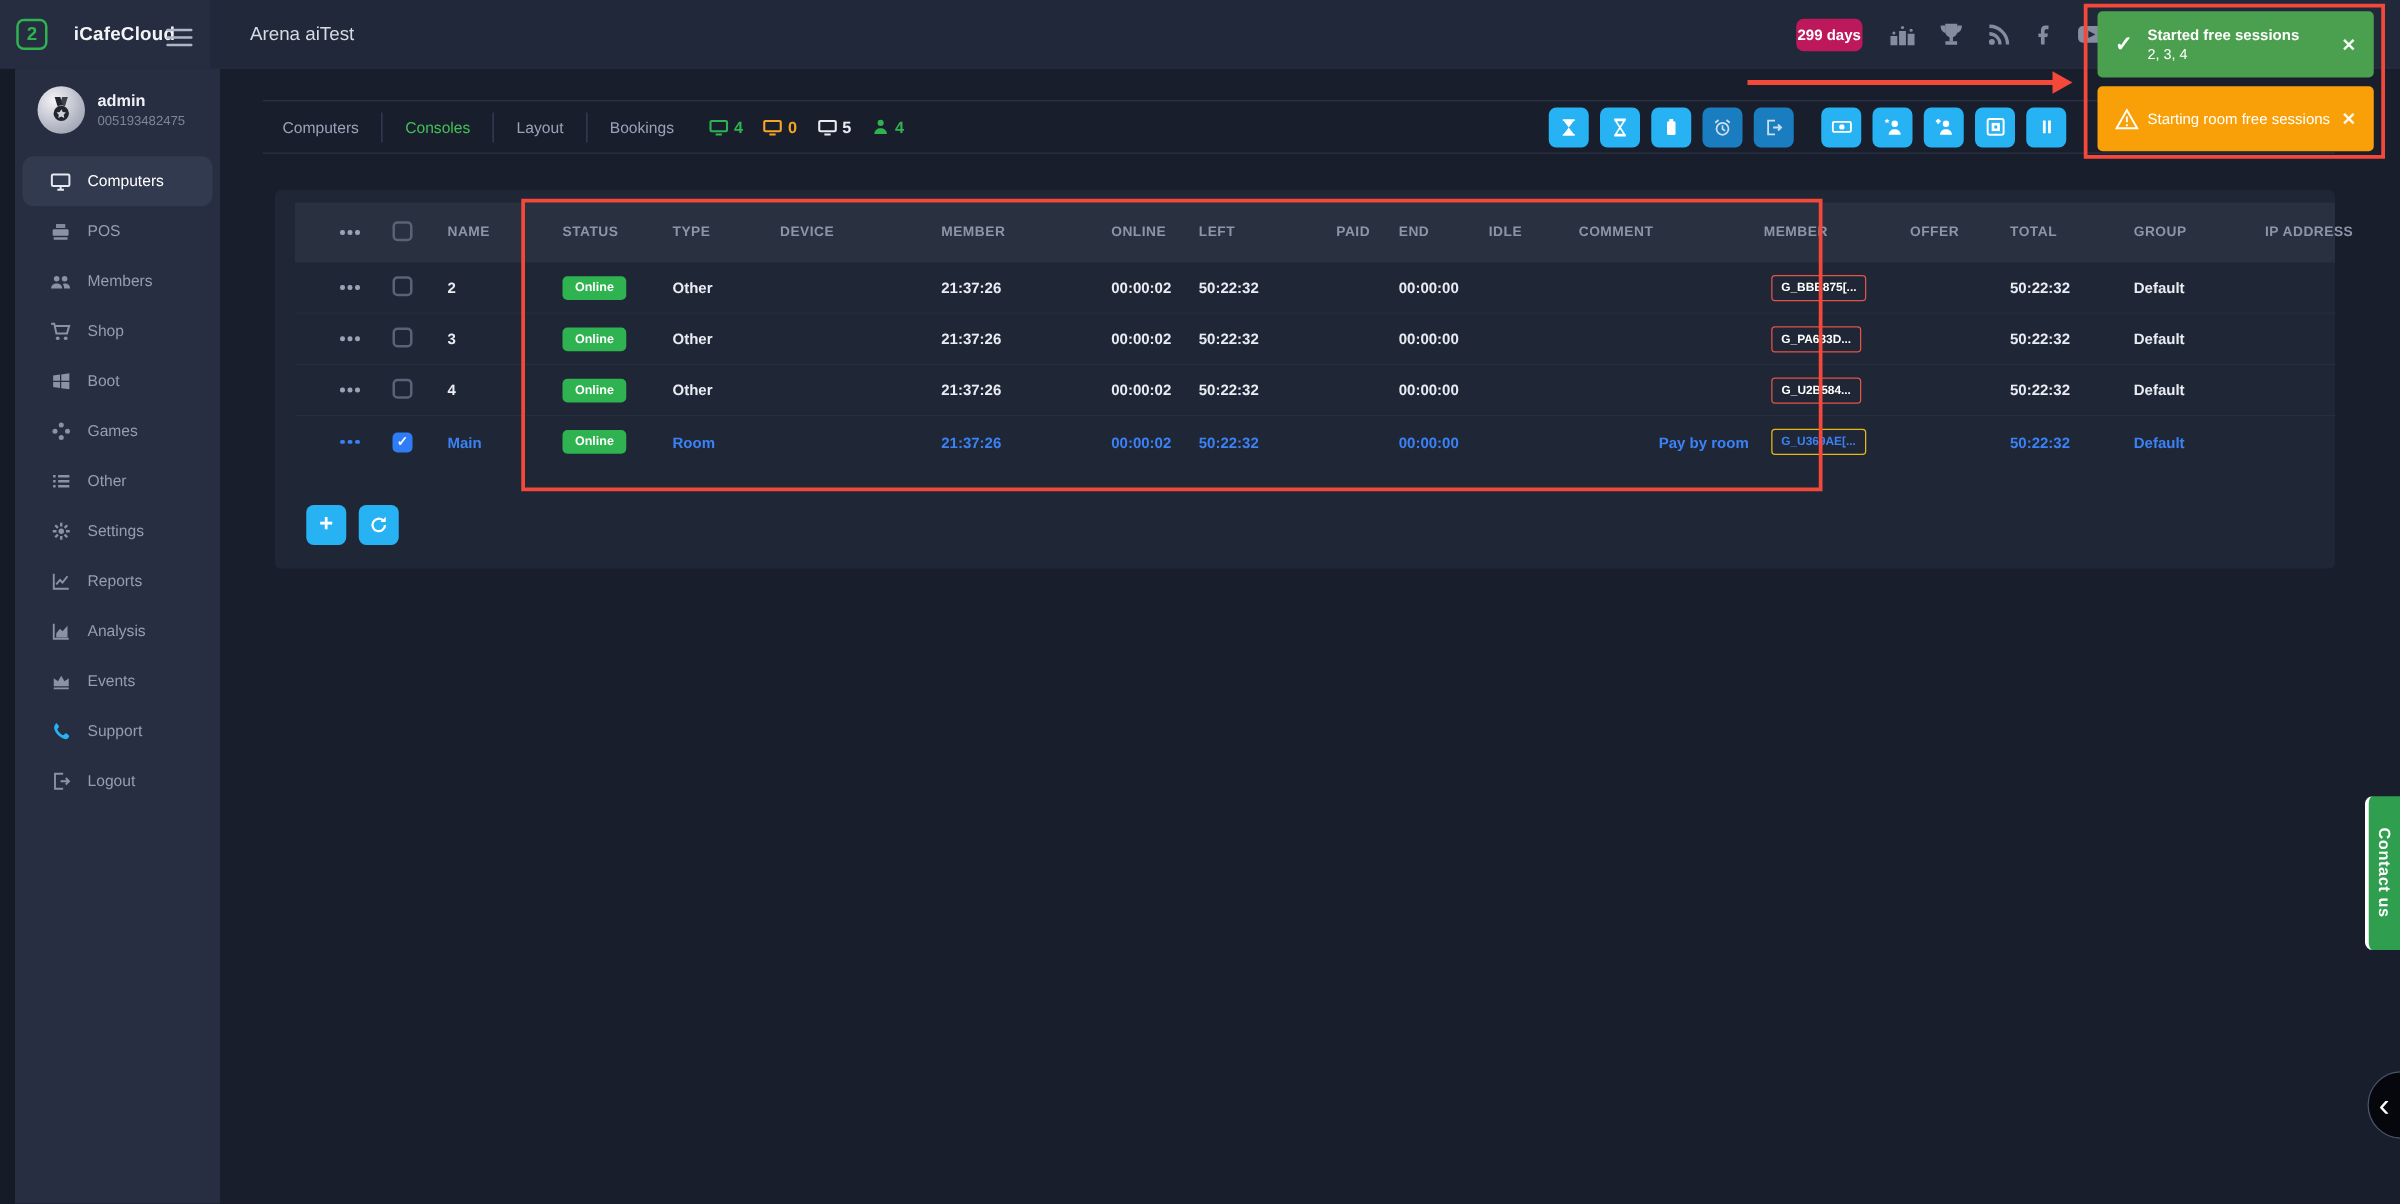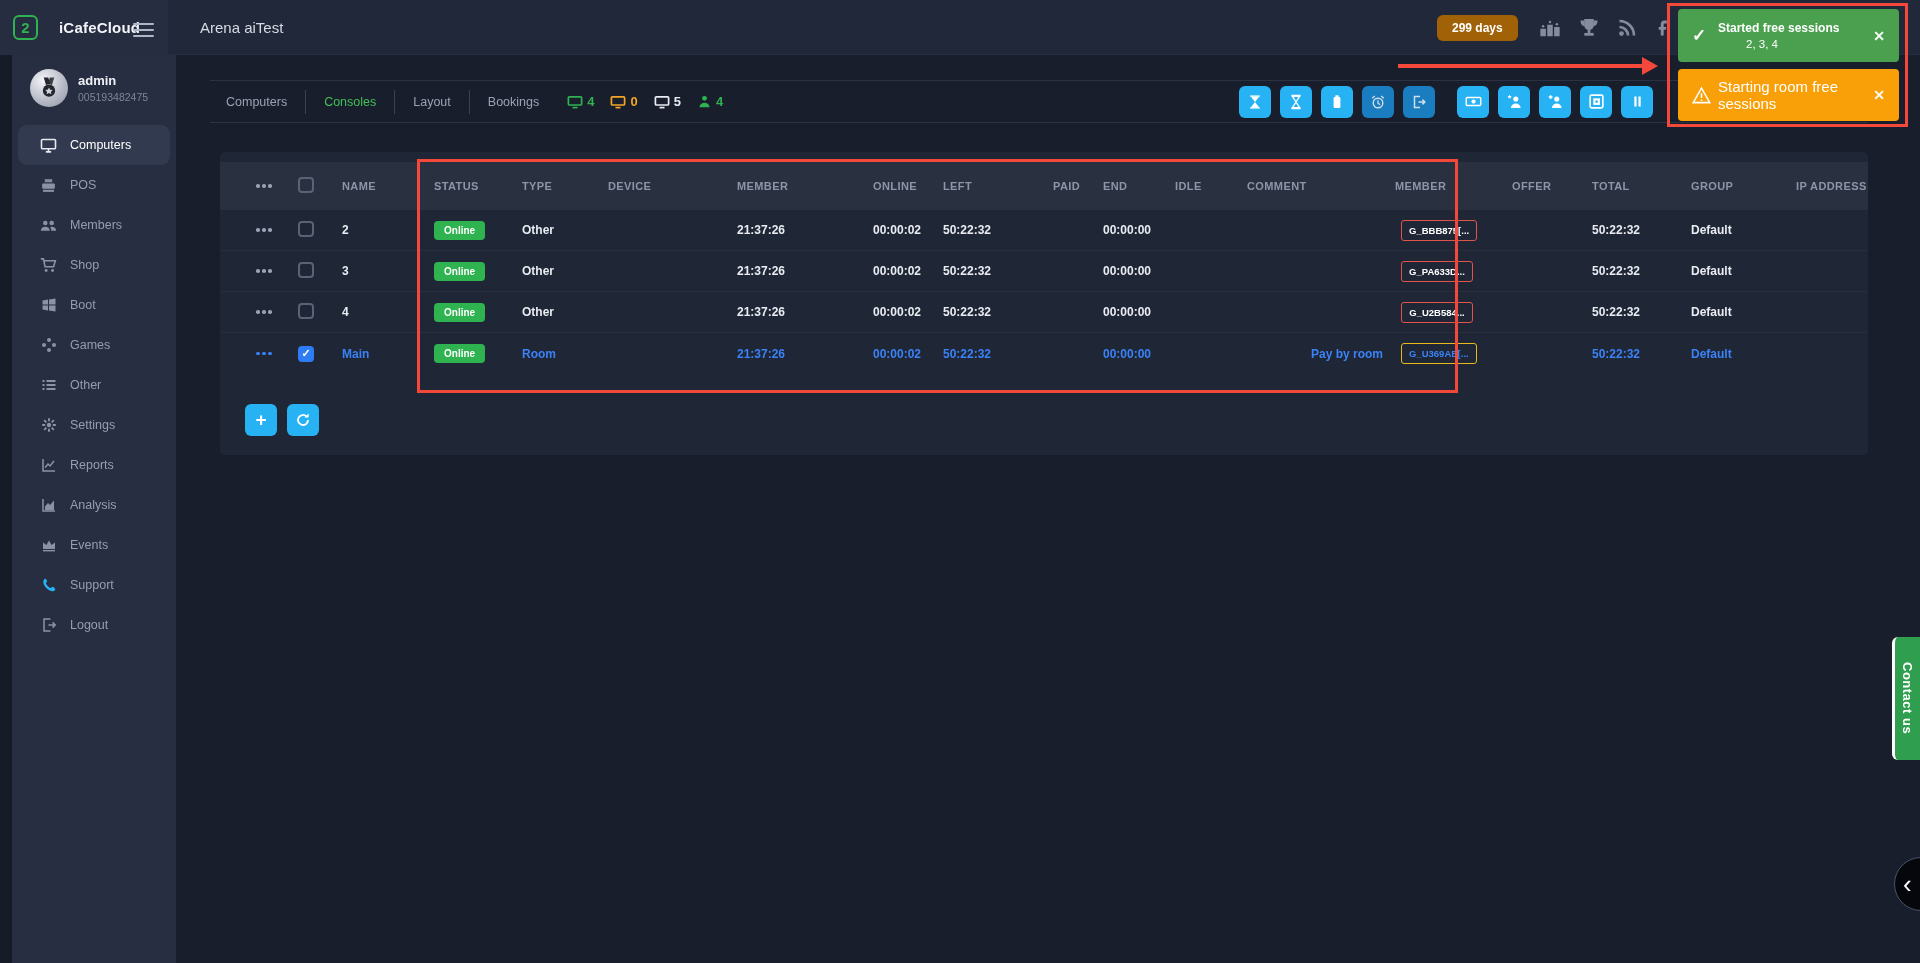--- a/index.html
+++ b/index.html
@@ -8,21 +8,21 @@
 
   
   .topbar { position:absolute; left:0; top:0; width:1920px; height:55px; background:#212839; border-bottom:1px solid #262d3f; z-index:5; }
   .brand { position:absolute; left:0; top:0; width:168px; height:55px; background:#262d40; display:flex; align-items:center; padding-left:13px; }
   .logo-mark { width:25px; height:25px; border:2.5px solid #2eb350; border-radius:6px; display:flex; align-items:center; justify-content:center; color:#2eb350; font-weight:bold; font-size:15px; }
   .logo-text { color:#f2f4f8; font-size:15px; font-weight:bold; margin-left:21px; letter-spacing:.2px; }
   .hamburger { position:absolute; left:133px; top:19px; width:21px; cursor:pointer; }
   .hamburger i { display:block; height:2.5px; background:#aeb6c6; margin:3.5px 0; border-radius:2px; }
   .page-title { position:absolute; left:200px; top:0; height:55px; display:flex; align-items:center; font-size:15px; color:#d6dae3; }
   .topbar-right { position:absolute; left:1437px; top:0; height:55px; display:flex; align-items:center; gap:17px; }
-  .days-badge { background:#a16207; color:#fff; font-size:12px; font-weight:bold; padding:6px 15px; border-radius:6px; margin-right:4px; }
+  .days-badge { background:#be185d; color:#fff; font-size:12px; font-weight:bold; padding:6px 1px; border-radius:6px; margin-right:4px; }
   .tb-icon { color:#848ca0; display:flex; align-items:center; }
 
   
   .sidebar { position:absolute; left:12px; top:55px; width:164px; height:908px; background:#272e41; z-index:4; }
   .user { display:flex; align-items:center; padding:14px 0 10px 18px; }
   .avatar { width:38px; height:38px; border-radius:50%; background:radial-gradient(circle at 35% 30%, #f4f4f8, #b9bcc8 55%, #8d90a0); display:flex; align-items:center; justify-content:center; }
   .user-meta { margin-left:10px; }
   .user-name { font-size:13px; font-weight:bold; color:#eef0f5; }
   .user-id { font-size:10.5px; color:#7d8598; margin-top:3px; }
   .nav { list-style:none; margin-top:8px; }
@@ -43,21 +43,21 @@
   .tab-sep { width:1px; height:24px; background:#39415a; margin:0 14px; }
   .counters { display:flex; align-items:center; gap:16px; margin-left:24px; }
   .counter { display:flex; align-items:center; gap:4px; font-size:13px; font-weight:bold; }
   .tb-btns { display:flex; gap:9px; margin-left:auto; }
   .tb-btns.first { margin-right:22px; }
   .icon-btn { width:32px; height:32px; border:none; border-radius:6px; background:#27b2f3; color:#fff; display:flex; align-items:center; justify-content:center; cursor:pointer; }
   .icon-btn.muted { background:#1a7dc0; color:#cfdeeb; }
 
   
   .card { position:absolute; left:52px; top:97px; width:1648px; height:303px; background:#1f2636; border-radius:5px; padding-top:10px; }
-  .trow { display:grid; grid-template-columns:42px 44px 92px 88px 86px 105px 160px 70px 110px 50px 72px 72px 140px 115px 90px 95px 105px 1fr; align-items:center; padding-left:36px; height:41px; }
+  .trow { display:grid; grid-template-columns:42px 44px 92px 88px 86px 105px 160px 70px 110px 50px 72px 72px 140px 115px 90px 95px 105px 1fr; align-items:center; padding-left:36px; height:41px;margin-left:16px; }
   .trow.thead { height:48px; background:#29303f; }
   .cell { font-size:12px; font-weight:600; color:#e9ecf2; white-space:nowrap; }
   .thead .cell { font-size:11px; font-weight:bold; color:#8d95a9; letter-spacing:.4px; }
   .brow { border-bottom:1px solid #272e3e; }
   .dots { display:flex; gap:2.5px; cursor:pointer; }
   .dots i { width:3.5px; height:3.5px; border-radius:50%; background:#9aa2b5; }
   .cb { width:16px; height:16px; border:2px solid #5a6278; border-radius:4px; display:inline-flex; align-items:center; justify-content:center; cursor:pointer; }
   .cb.checked { border-color:#2f7df6; background:#2f7df6; color:#fff; font-size:11px; font-weight:bold; }
   .badge-online { background:#2eb350; color:#fff; font-size:10px; font-weight:bold; padding:4px 10px; border-radius:4px; display:inline-block; }
   .member { display:inline-block; border:1.5px solid #e25449; border-radius:3px; font-size:9.5px; font-weight:600; color:#fff; padding:4px 7px; min-width:72px; text-align:center; cursor:pointer; }
@@ -68,21 +68,21 @@
   .card-actions { position:absolute; left:25px; top:252px; display:flex; gap:10px; }
   .card-actions .icon-btn { font-size:19px; font-weight:bold; }
 
   
   .toast { position:absolute; width:221px; border-radius:4px; color:#fff; display:flex; align-items:center; padding:0 10px 0 14px; z-index:20; }
   .toast.success { left:1678px; top:9px; height:53px; background:#4aa04e; }
   .toast.warning { left:1678px; top:69px; height:52px; background:#f9a008; }
   .toast .t-icon { width:26px; flex:0 0 26px; display:flex; align-items:center; font-size:17px; font-weight:bold; }
   .toast .t-body { flex:1; }
   .toast .t-title { font-size:12px; font-weight:bold; }
-  .toast .t-msg { font-size:11.5px; margin-top:3px;margin-left:28px; }
+  .toast .t-msg { font-size:11.5px; margin-top:3px; }
   .toast .t-close { font-size:14px; font-weight:bold; color:#fff; opacity:.95; cursor:pointer; padding:2px 4px; }
 
   
   .anno { position:absolute; border:3px solid #f4483a; z-index:30; pointer-events:none; }
   .anno-rect-table { left:417px; top:159px; width:1041px; height:234px; }
   .anno-rect-toasts { left:1667px; top:3px; width:241px; height:124px; }
   .anno-arrow-line { position:absolute; left:1398px; top:64px; width:246px; height:4px; background:#f4483a; z-index:30; pointer-events:none; }
   .anno-arrow-head { position:absolute; left:1642px; top:57px; width:0; height:0; border-left:16px solid #f4483a; border-top:9px solid transparent; border-bottom:9px solid transparent; z-index:30; pointer-events:none; }
 
   
@@ -548,21 +548,21 @@
 </div>
 
 <div class="toast warning">
   <span class="t-icon">
     <svg width="19" height="19" viewBox="0 0 16 16">
         <path d="M8 1.8 15 14H1z" fill="none" stroke="#fff" stroke-width="1.3"></path>
         <path d="M8 6v4M8 11.3v1.4" stroke="#fff" stroke-width="1.3"></path>
       </svg>
   </span>
   <span class="t-body">
-    <div class="t-title" style="font-weight:normal; font-size:15px">Starting room free sessions</div>
+    <div class="t-title" style="font-weight:normal; font-size:12px">Starting room free sessions</div>
   </span>
   <span class="t-close">✕</span>
 </div>
 
 <div class="anno anno-rect-table"></div>
 <div class="anno anno-rect-toasts"></div>
 <div class="anno-arrow-line"></div>
 <div class="anno-arrow-head"></div>
 
 <div class="contact-tab">Contact us</div>

